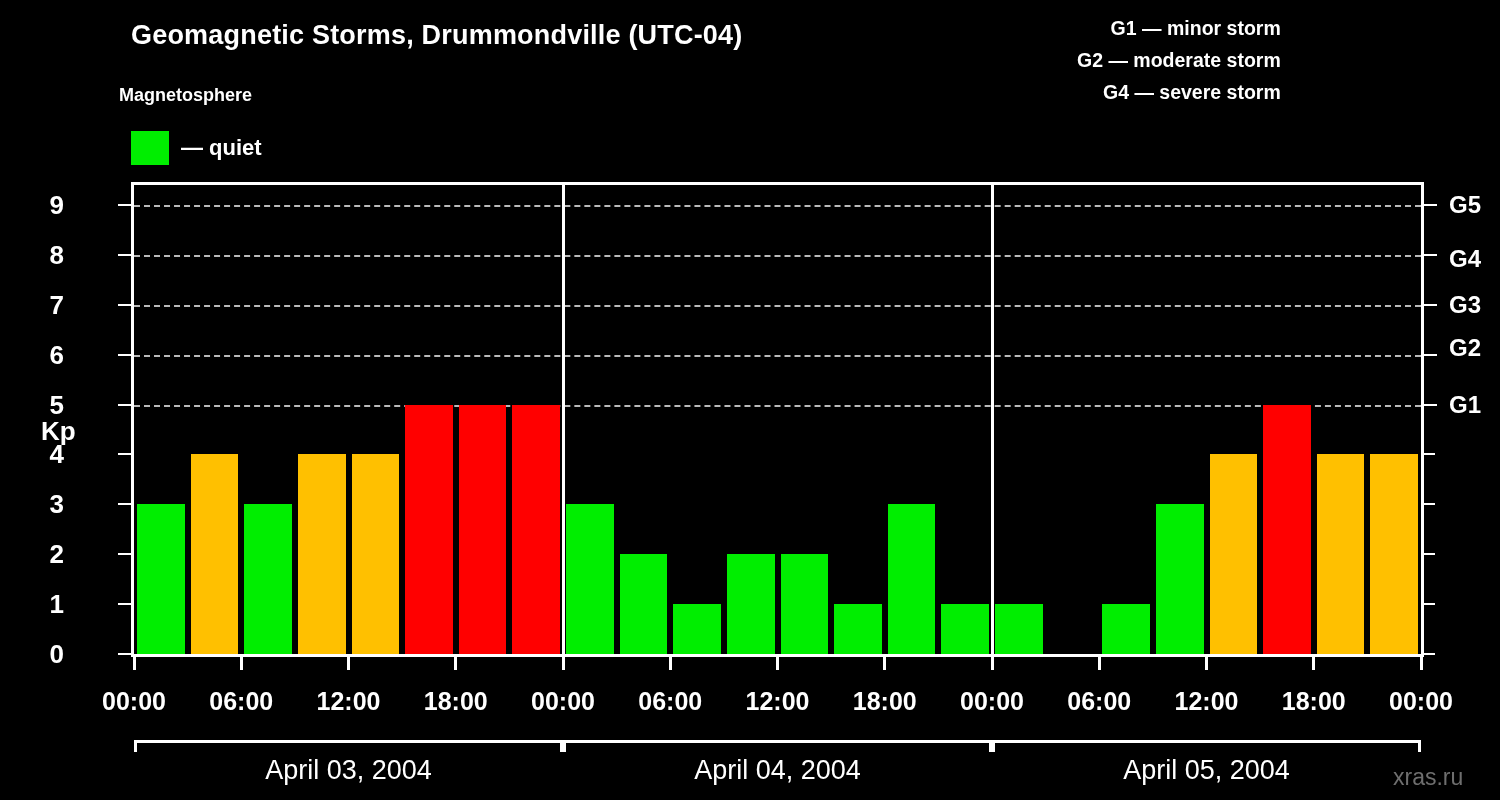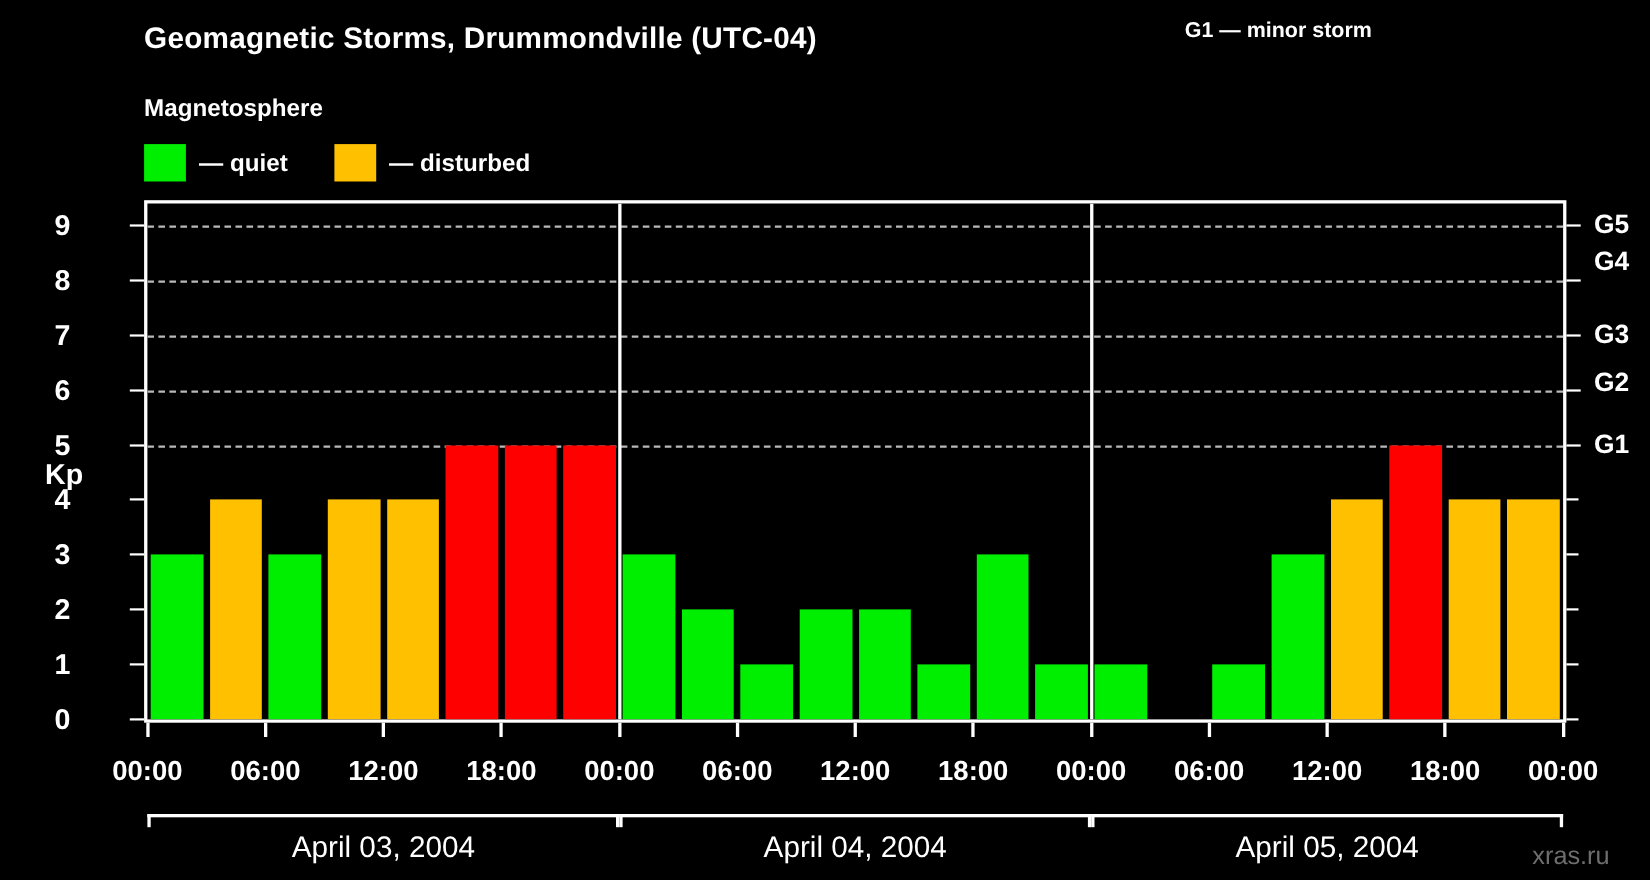--- a/index.html
+++ b/index.html
@@ -6,22 +6,22 @@
   body{
     width:1500px;height:800px;position:relative;overflow:hidden;
     font-family:"Liberation Sans",sans-serif;color:#fff;
   }
   
   #chart-title{
     position:absolute;left:131px;top:20px;
     font-size:27px;font-weight:bold;letter-spacing:.2px;white-space:nowrap;
   }
   #magnetosphere-label{
-    position:absolute;left:131px;top:85px;
-    font-size:22px;font-weight:bold;
+    position:absolute;left:119px;top:85px;
+    font-size:18px;font-weight:bold;
   }
   #color-legend{
     position:absolute;left:131px;top:131px;
     display:flex;align-items:center;gap:0;
   }
   .legend-entry{display:flex;align-items:center;margin-right:42px;}
   .legend-swatch{width:38px;height:34px;display:inline-block;}
   .legend-text{font-size:22px;font-weight:bold;margin-left:12px;white-space:nowrap;}
   #g-scale-legend{
     position:absolute;left:1077px;top:13px;
@@ -88,28 +88,26 @@
 
 <div id="chart-title">Geomagnetic Storms, Drummondville (UTC-04)</div>
 
 <div id="magnetosphere-label">Magnetosphere</div>
 
 <div id="color-legend">
     <div class="legend-entry">
       <span class="legend-swatch" style="background: rgb(0, 238, 0);"></span>
       <span class="legend-text">— quiet</span>
     </div>
-    <div class="legend-entry">
-      <span class="legend-swatch" style="background: rgb(255, 192, 0);"></span>
-      <span class="legend-text">— disturbed</span>
-    </div>
   </div>
 
 <div id="g-scale-legend">
     <div class="g-line">G1 — minor storm</div>
+    <div class="g-line">G2 — moderate storm</div>
+    <div class="g-line">G4 — severe storm</div>
   </div>
 
 <div id="plot-frame">
   <div id="plot-inner">
       <div class="gridline" style="top: 219.532px;"></div>
       <div class="gridline" style="top: 169.638px;"></div>
       <div class="gridline" style="top: 119.745px;"></div>
       <div class="gridline" style="top: 69.8511px;"></div>
       <div class="gridline" style="top: 19.9574px;"></div>
       <div class="day-divider" style="left: 427.5px;"></div>
@@ -163,21 +161,21 @@
     <div class="y-tick-label" style="top: 254.851px;">8</div>
     <div class="y-tick" style="top: 203.957px;"></div>
     <div class="y-tick-label" style="top: 204.957px;">9</div>
     <div class="g-tick" style="top: 403.532px;"></div>
     <div class="g-tick-label" style="top: 404.532px;">G1</div>
     <div class="g-tick" style="top: 353.638px;"></div>
     <div class="g-tick-label" style="top: 348px;">G2</div>
     <div class="g-tick" style="top: 303.745px;"></div>
     <div class="g-tick-label" style="top: 304.745px;">G3</div>
     <div class="g-tick" style="top: 253.851px;"></div>
-    <div class="g-tick-label" style="top: 238px;">G4</div>
+    <div class="g-tick-label" style="top: 259px;">G4</div>
     <div class="g-tick" style="top: 203.957px;"></div>
     <div class="g-tick-label" style="top: 204.957px;">G5</div>
     <div class="minor-tick" style="top: 653px;"></div>
     <div class="minor-tick" style="top: 603.106px;"></div>
     <div class="minor-tick" style="top: 553.213px;"></div>
     <div class="minor-tick" style="top: 503.319px;"></div>
     <div class="minor-tick" style="top: 453.426px;"></div>
     <div class="x-tick" style="left: 132.5px;"></div>
     <div class="x-tick-label" style="left: 134px;">00:00</div>
     <div class="x-tick" style="left: 239.75px;"></div>

